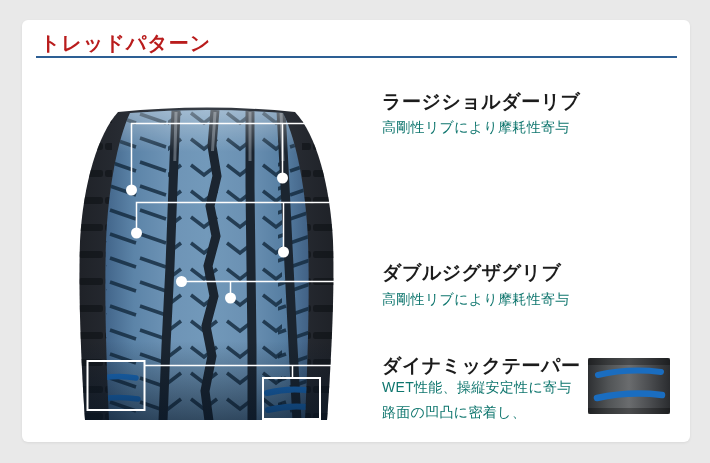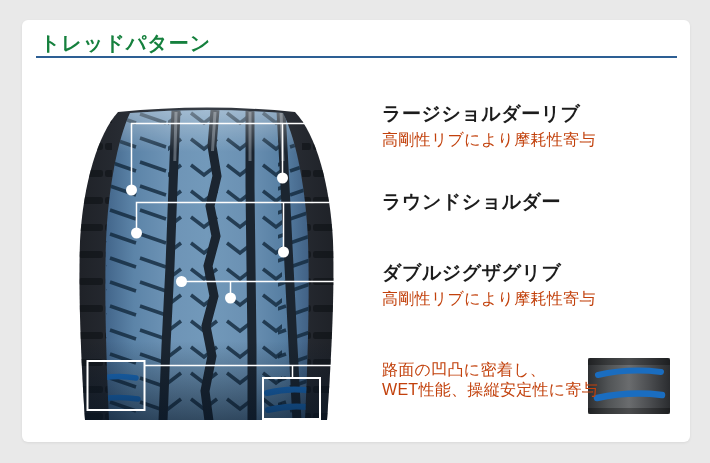--- a/index.html
+++ b/index.html
@@ -9,40 +9,40 @@
     font-family:"Liberation Sans","DejaVu Sans",sans-serif;
     position:relative;overflow:hidden;
   }
   .card{
     position:absolute;left:22px;top:20px;width:668px;height:422px;
     background:#ffffff;border-radius:6px;
     box-shadow:0 1px 3px rgba(0,0,0,.07);
   }
   .section-title{
     position:absolute;left:40px;top:30px;
-    font-size:20px;font-weight:bold;color:#15803d;
+    font-size:20px;font-weight:bold;color:#b91c1c;
     letter-spacing:1px;white-space:nowrap;
   }
   .title-underline{
     position:absolute;left:36px;top:56px;width:641px;height:2px;
     background:#2d5f94;
   }
   .tire-svg{position:absolute;left:78px;top:106px;width:258px;height:315px;}
   .overlay-svg{position:absolute;left:0;top:0;width:710px;height:463px;pointer-events:none;}
   .thumb-svg{position:absolute;left:588px;top:358px;width:82px;height:56px;}
   .feature{position:absolute;left:382px;width:300px;}
   .feature h3{
     margin:0;font-size:19px;font-weight:bold;color:#1c1c1c;
     white-space:nowrap;line-height:22px;letter-spacing:.5px;
   }
   .feature p{
-    margin:5px 0 0 0;font-size:16px;color:#c2410c;
+    margin:5px 0 0 0;font-size:14px;color:#0f766e;
     line-height:20px;white-space:nowrap;letter-spacing:.3px;
   }
-  .f1{top:103px;font-family:Liberation Serif, serif;} .f2{top:191px;} .f3{top:262px;} .f4{top:355px;}
+  .f1{top:91px;font-family:Liberation Serif, serif;} .f2{top:191px;} .f3{top:262px;} .f4{top:355px;}
 </style>
 </head>
 <body>
 
 <div class="card"></div>
 
 <div class="section-title">トレッドパターン</div>
 <div class="title-underline"></div>
 
 <svg class="tire-svg" viewBox="0 0 258 315" aria-hidden="true">
@@ -172,24 +172,24 @@
     <circle cx="230.5" cy="298" r="5.5"></circle>
   </g>
 </svg>
 
 <div class="feature f1">
   <h3>ラージショルダーリブ</h3>
   <p>高剛性リブにより摩耗性寄与</p>
 </div>
 
 <div class="feature f2">
-  <h3>ラウンドショルダー</h3>
 </div>
 
 <div class="feature f3">
   <h3>ダブルジグザグリブ</h3>
   <p>高剛性リブにより摩耗性寄与</p>
 </div>
 
 <div class="feature f4">
+  <h3>ダイナミックテーパー</h3>
+  <p style="margin-top:0;">WET性能、操縦安定性に寄与</p>
   <p>路面の凹凸に密着し、</p>
-  <p style="margin-top:0;">WET性能、操縦安定性に寄与</p>
 </div>
 
 </body></html>

